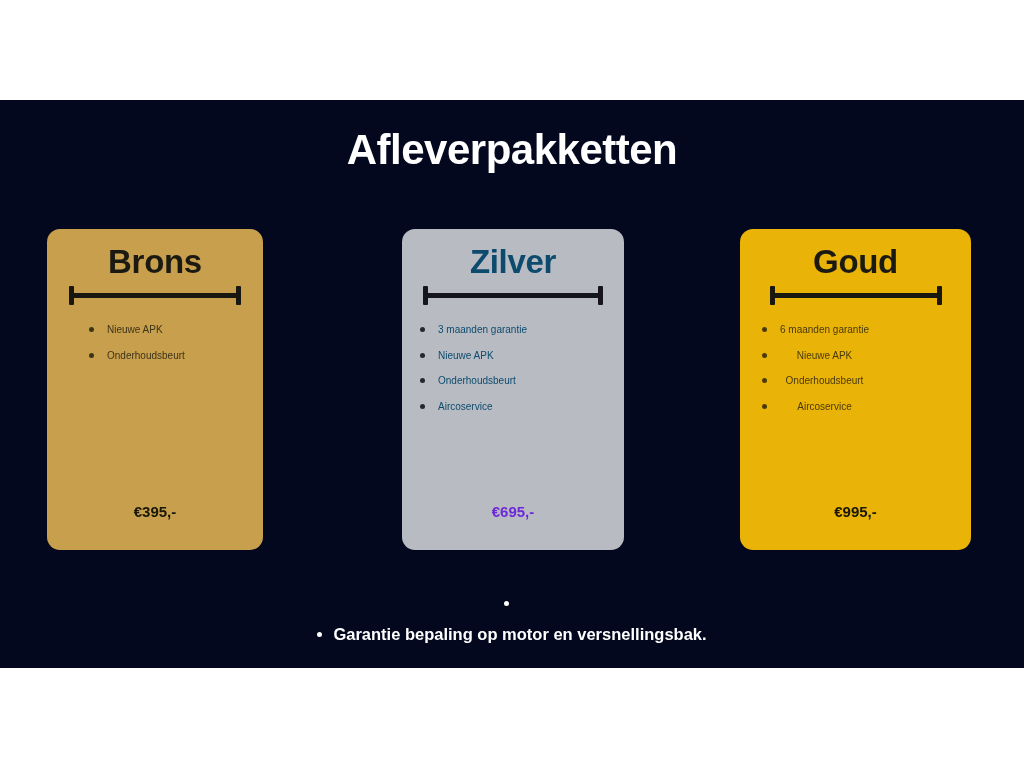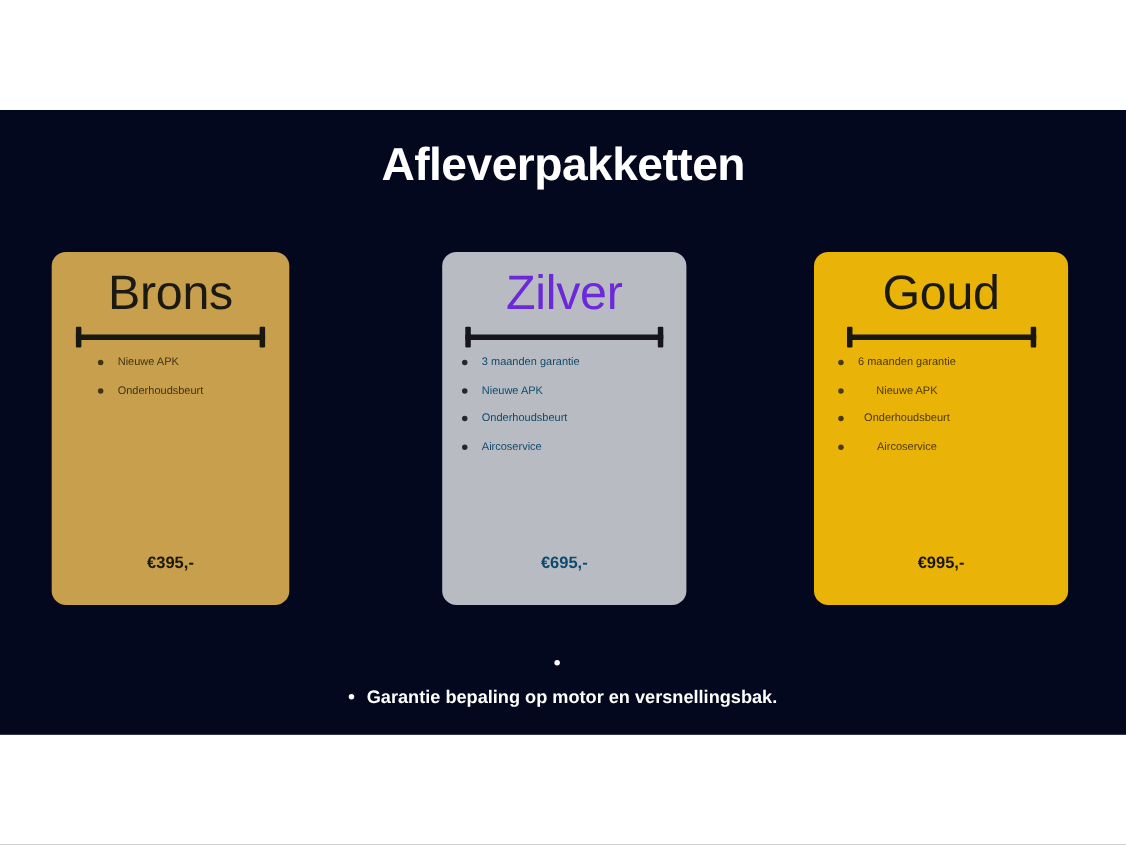--- a/index.html
+++ b/index.html
@@ -63,29 +63,29 @@
     box-sizing: border-box;
     padding: 0;
   }
 
   .card-bronze { left: 47px;  width: 216px; background: #c89f4d; }
   .card-silver { left: 402px; width: 222px; background: #b8bcc2; }
   .card-gold   { left: 740px; width: 231px; background: #eab308; }
 
   .card-title {
     text-align: center;
-    font-size: 44px;
-    font-weight: normal;
+    font-size: 33px;
+    font-weight: bold;
     color: #1b1a12;
     line-height: 1;
     padding-top: 16px;
     letter-spacing: -0.3px;
   }
 
-  .card-silver .card-title { color: #6d28d9; }
+  .card-silver .card-title { color: #0c4a6e; }
 
   
   .divider {
     position: relative;
     height: 16px;
     margin: 8px auto 0 auto;
   }
   .card-bronze .divider { width: 172px; }
   .card-silver .divider { width: 180px; }
   .card-gold   .divider { width: 172px; }
@@ -151,21 +151,21 @@
   .price {
     position: absolute;
     left: 0;
     right: 0;
     bottom: 30px;
     text-align: center;
     font-size: 15px;
     font-weight: bold;
     color: #181708;
   }
-  .card-silver .price { color: #0c4a6e; text-align: center; }
+  .card-silver .price { color: #6d28d9; text-align: center; }
 
   
   .notes {
     position: absolute;
     left: 0;
     top: 588px;
     width: 1024px;
   }
   .note {
     position: relative;

